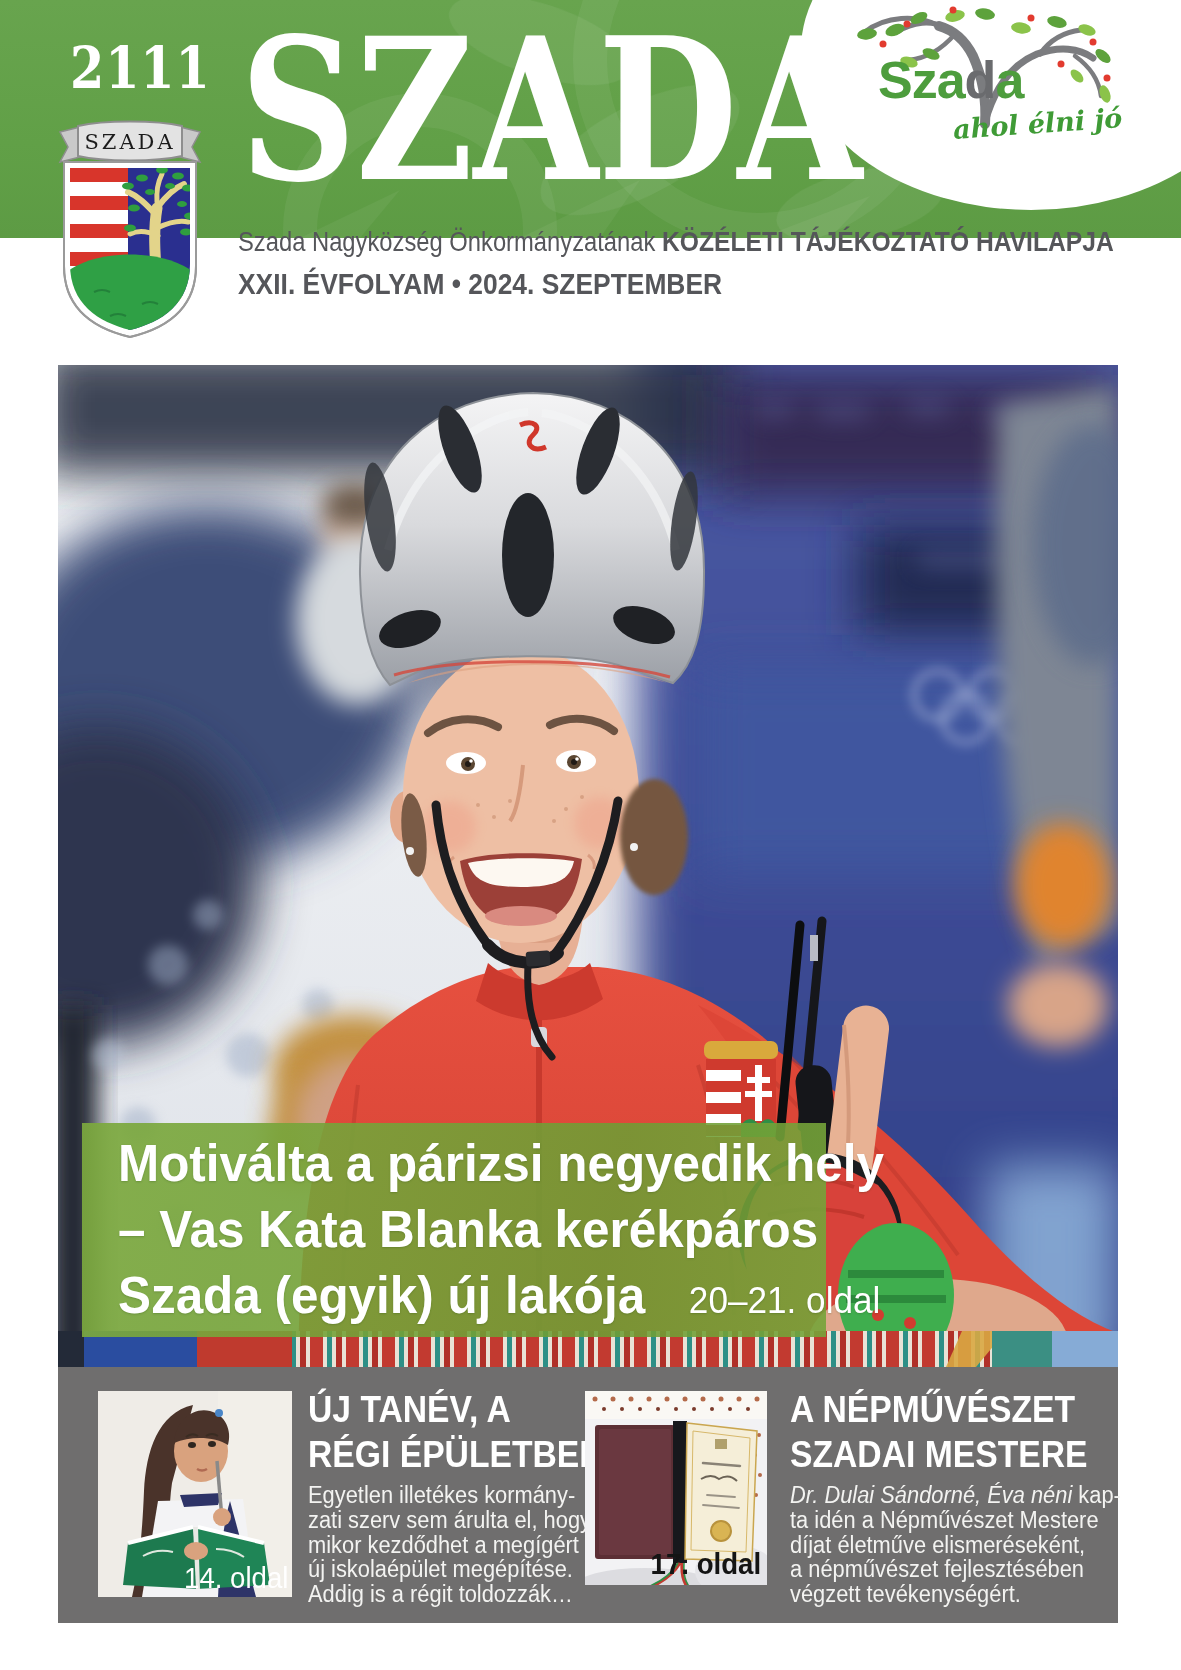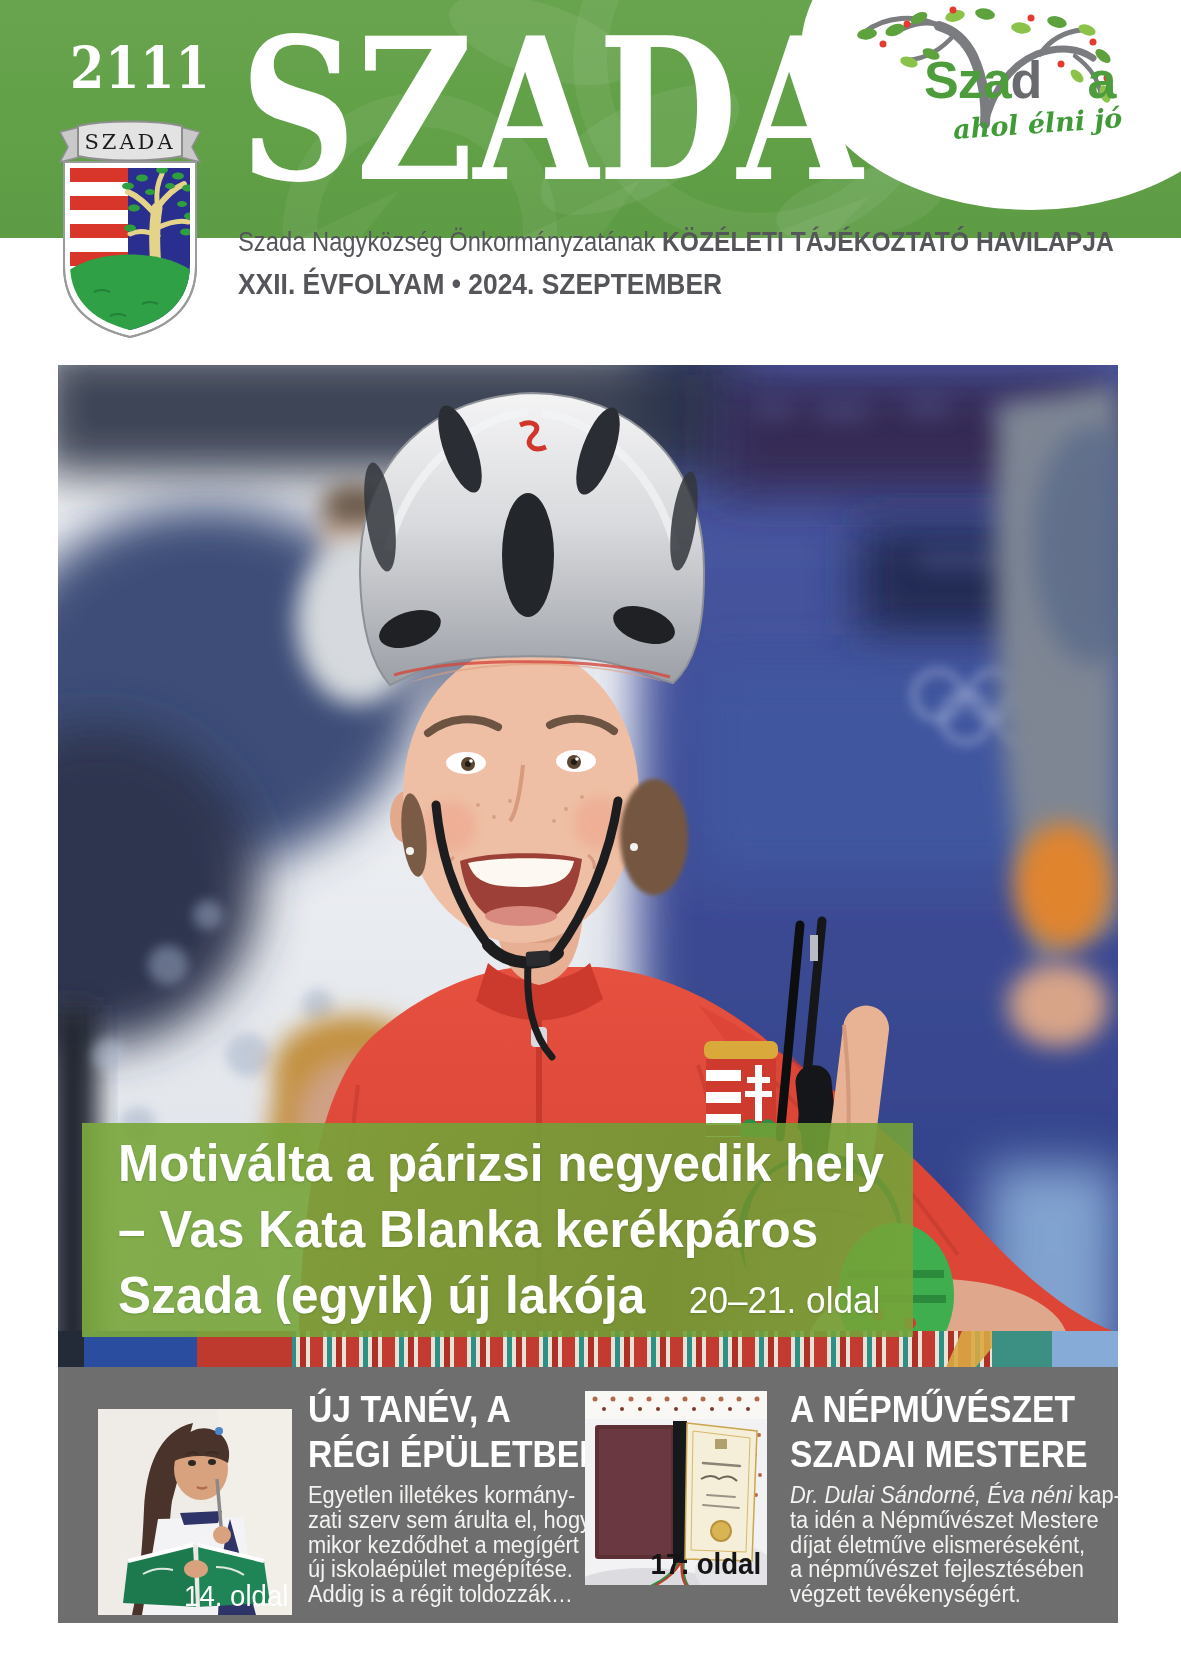--- a/index.html
+++ b/index.html
@@ -11,50 +11,50 @@
         background:linear-gradient(180deg,#68a44e 0%,#61a047 60%,#5d9b44 100%);}
   .band .wm{position:absolute;left:0;top:0;}
   .blob{position:absolute;left:801px;top:-110px;width:460px;height:320px;background:#ffffff;border-radius:50%;}
   .postal{position:absolute;left:70px;top:34px;color:#fff;font-family:"DejaVu Serif",serif;font-weight:bold;
           font-size:58px;transform:scaleX(.85);transform-origin:left top;letter-spacing:1px;}
   .bigtitle{position:absolute;left:240px;top:12px;margin:0;color:#fff;font-family:"DejaVu Serif",serif;
             font-weight:bold;font-size:196px;line-height:1;transform:scaleX(.82);transform-origin:left top;
             letter-spacing:0;}
   .logo-tree{position:absolute;left:835px;top:4px;}
   .logo-name{position:absolute;left:878px;top:54px;font-size:52px;font-weight:bold;letter-spacing:-1px;line-height:1;}
-  .logo-name .lg{color:#4d9d3d;margin-left:46px;} .logo-name .ld{color:#6a6b6e;}
+  .logo-name .lg{color:#4d9d3d;} .logo-name .ld{color:#6a6b6e;}
   .logo-tagline{position:absolute;left:953px;top:108px;font-family:"DejaVu Serif",serif;font-style:italic;
                 font-weight:bold;font-size:27px;color:#3f9b36;transform:rotate(-4deg);}
 
   
   .crest{position:absolute;left:54px;top:116px;z-index:5;}
 
   
   .subtitle{position:absolute;left:238px;top:226px;color:#55565a;white-space:nowrap;}
   .sub1{font-size:27px;transform:scaleX(.88);transform-origin:left top;}
   .sub1 b{font-size:28px;}
   .sub2{margin-top:9px;font-size:30px;font-weight:bold;transform:scaleX(.88);transform-origin:left top;}
 
   
   .photo{position:absolute;left:58px;top:365px;z-index:1;}
 
   
-  .banner{position:absolute;left:82px;top:1123px;width:831px;height:214px;z-index:2;
+  .banner{position:absolute;left:82px;top:1123px;width:744px;height:214px;z-index:2;
           background:linear-gradient(100deg,rgba(124,169,62,.92) 0%,rgba(110,157,52,.88) 70%,rgba(118,164,58,.9) 100%);
           color:#fff;padding:0;box-sizing:border-box;}
   .banner-inner{position:absolute;left:36px;top:7px;transform:scaleX(.95);transform-origin:left top;white-space:nowrap;}
   .hl{font-size:52px;font-weight:bold;line-height:66px;text-shadow:0 1px 2px rgba(40,70,20,.25);}
   .hl-row{display:flex;align-items:baseline;}
   .pref{font-size:37px;font-weight:normal;margin-left:46px;text-shadow:0 1px 2px rgba(40,70,20,.25);}
 
   
   .footer{position:absolute;left:58px;top:1367px;width:1060px;height:256px;background:#6f6e6e;z-index:3;}
   .tphoto{position:absolute;overflow:hidden;}
   .tphoto svg{display:block;}
-  .p1{left:40px;top:42px;width:194px;height:206px;}
+  .p1{left:40px;top:24px;width:194px;height:206px;}
   .p2{left:527px;top:24px;width:182px;height:194px;}
   .pnum{position:absolute;font-size:30px;transform:scaleX(.92);transform-origin:right bottom;}
   .pnum.white{right:4px;bottom:2px;color:#ffffff;}
   .pnum.dark{right:6px;bottom:4px;color:#141414;font-weight:bold;}
   .ttitle{position:absolute;top:20px;color:#ffffff;font-weight:bold;font-size:37px;line-height:45px;
           transform:scaleX(.91);transform-origin:left top;white-space:nowrap;}
   .t1{left:250px;} .t2{left:732px;}
   .tbody{position:absolute;top:116px;color:#f3f3f1;font-size:23.5px;line-height:24.8px;
          transform:scaleX(.93);transform-origin:left top;white-space:nowrap;}
   .b1{left:250px;} .b2{left:732px;}

